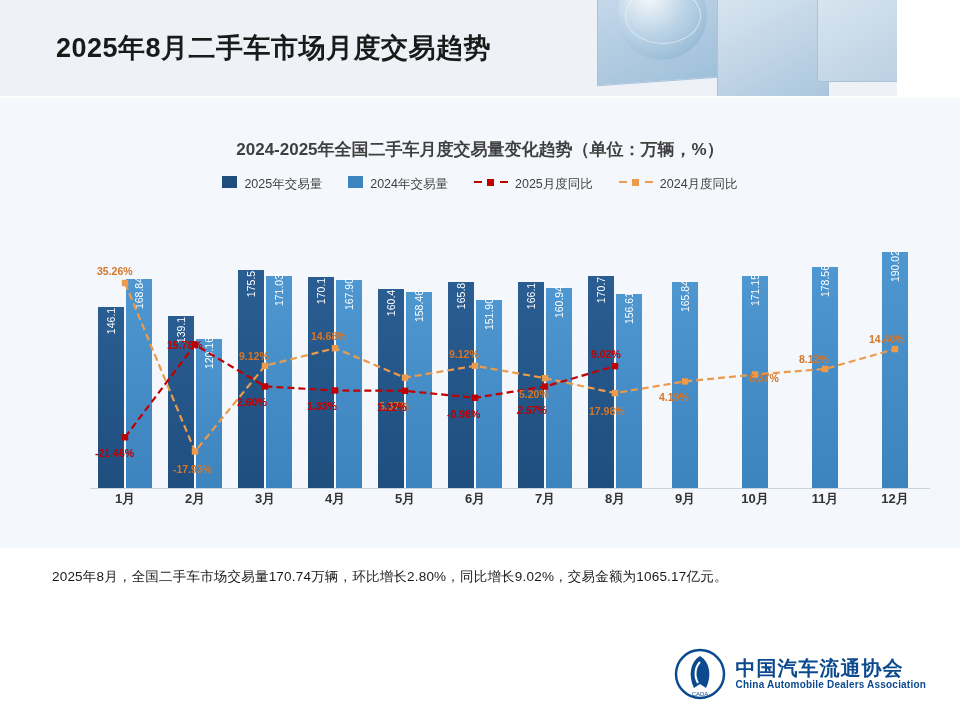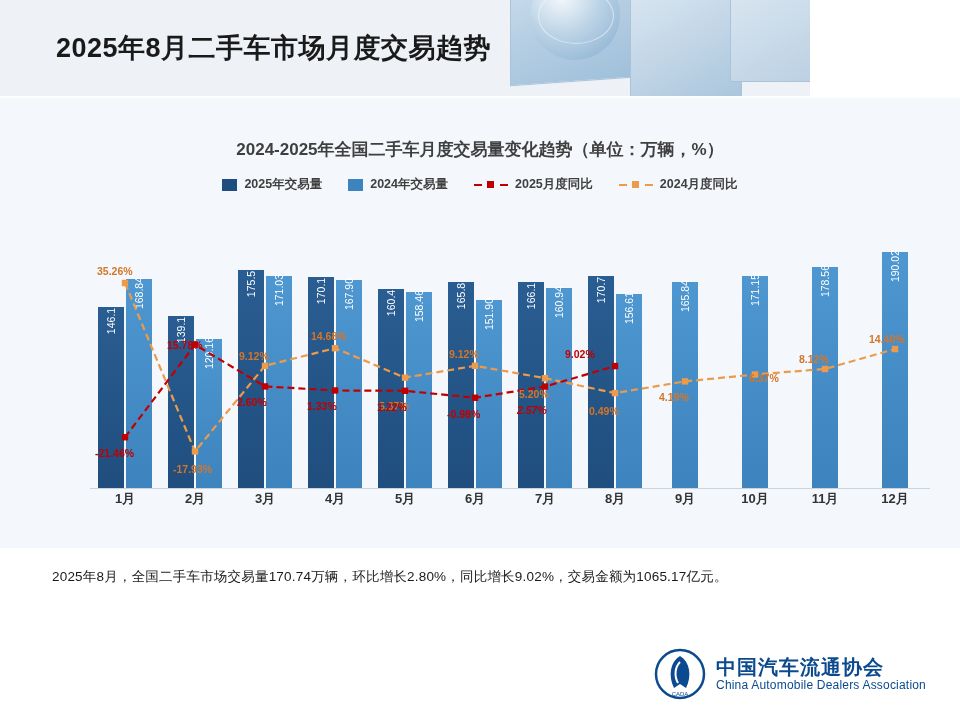--- a/index.html
+++ b/index.html
@@ -1,36 +1,36 @@
 <!DOCTYPE html>
 <html><head>
 <meta charset="utf-8">
 <style>
   html,body{margin:0;padding:0;}
   body{width:960px;height:720px;background:#ffffff;font-family:"Liberation Sans","DejaVu Sans",sans-serif;overflow:hidden;}
   .page{position:relative;width:960px;height:720px;background:#ffffff;}
 
   
-  .header{position:absolute;left:0;top:0;width:810px;height:98px;background:#eef2f7;overflow:hidden;}
+  .header{position:absolute;left:0;top:0;width:897px;height:98px;background:#eef2f7;overflow:hidden;}
   .header-deco{position:absolute;right:0;top:0;width:380px;height:98px;}
   .cube{position:absolute;background:linear-gradient(160deg,#cfe0ef 0%,#b6cee3 50%,#9fc0da 100%);border:1px solid #a9c3d8;}
   .cube.c1{left:80px;top:-40px;width:120px;height:120px;transform:skewY(-4deg);}
   .cube.c2{left:200px;top:-10px;width:110px;height:110px;transform:skewY(3deg);background:linear-gradient(150deg,#dbe7f1,#a8c4dc);}
   .cube.c3{left:300px;top:-55px;width:95px;height:135px;background:linear-gradient(150deg,#e4edf5,#b9cfe2);}
   .globe{position:absolute;left:100px;top:-30px;width:90px;height:90px;border-radius:50%;background:radial-gradient(circle at 35% 30%,#ffffff 0%,#bcd4e7 45%,#7fa9cb 100%);opacity:.85;}
   .globe:after{content:"";position:absolute;left:8px;top:18px;width:74px;height:54px;border-radius:50%;border:1px solid rgba(255,255,255,.6);}
   .header-title{position:absolute;left:56px;top:30px;font-size:27px;font-weight:bold;color:#1a1a1a;letter-spacing:.5px;}
   .header-rule{position:absolute;left:0;top:96px;width:960px;height:2px;background:#ffffff;}
 
   
   .chart-card{position:absolute;left:0;top:98px;width:960px;height:450px;background:#f4f7fb;}
   .chart-title{position:absolute;left:0;top:40px;width:960px;text-align:center;font-size:17px;font-weight:bold;color:#3f3f3f;}
 
   .legend{position:absolute;left:0;top:78px;width:960px;display:flex;justify-content:center;align-items:center;gap:26px;}
-  .lg{display:flex;align-items:center;gap:7px;font-size:12.5px;font-weight:bold;color:#3f3f3f;}
+  .lg{display:flex;gap:7px;font-size:12.5px;font-weight:normal;color:#3f3f3f;}
   .swatch{width:15px;height:12px;display:inline-block;}
   .lgline{position:relative;width:34px;height:12px;display:inline-block;}
   .lgline .dash{position:absolute;top:5px;width:8px;height:2px;}
   .lgline .sq{position:absolute;top:2.5px;left:13px;width:7px;height:7px;}
 
   .plot{position:absolute;left:90px;top:120px;width:840px;height:270px;}
   .bars{position:absolute;left:0;bottom:0;width:840px;height:270px;}
   .group{position:absolute;bottom:0;height:270px;}
   .bar{position:absolute;bottom:0;width:26px;}
   .bar.cur{background:linear-gradient(180deg,#2a5d92 0%,#1f4e7e 100%);}
@@ -48,21 +48,21 @@
 
   
   .note{position:absolute;left:52px;font-size:13.5px;color:#1a1a1a;letter-spacing:.2px;}
   .note1{top:568px;}
   .note2{top:610px;}
 
   
   .logo{position:absolute;right:34px;bottom:20px;display:flex;align-items:center;gap:10px;}
   .logo-mark{position:relative;width:52px;height:52px;}
   .logo-text-cn{font-size:20px;font-weight:bold;color:#0b4a8f;letter-spacing:1px;line-height:1.05;}
-  .logo-text-en{font-size:12px;color:#0b4a8f;letter-spacing:.2px;}
+  .logo-text-en{font-size:10px;color:#0b4a8f;letter-spacing:.2px;font-weight:bold;}
 </style>
 </head>
 <body>
 
 <div class="page">
 
   <div class="header">
     <div class="header-deco">
       <div class="cube c1"></div>
       <div class="cube c2"></div>
@@ -216,33 +216,33 @@
         <rect x="521.8" y="144.90333333333336" width="6.4" height="6.4" fill="#c00000"></rect>
       </svg>
     <div id="pctlayer">
         <div class="pctlabel pct-prev" style="left: 97px; top: 167.01px;">35.26%</div>
         <div class="pctlabel pct-prev" style="left: 173px; top: 365.445px;">-17.93%</div>
         <div class="pctlabel pct-prev" style="left: 239px; top: 251.787px;">9.12%</div>
         <div class="pctlabel pct-prev" style="left: 311px; top: 232.18px;">14.68%</div>
         <div class="pctlabel pct-prev" style="left: 379px; top: 263.662px; margin-top: 38px;">5.37%</div>
         <div class="pctlabel pct-prev" style="left: 449px; top: 249.787px;">9.12%</div>
         <div class="pctlabel pct-prev" style="left: 519px; top: 290.2px;">5.20%</div>
-        <div class="pctlabel pct-prev" style="left: 589px; top: 307.115px;">0.49%</div>
+        <div class="pctlabel pct-prev" style="left: 589px; top: 307.115px;">17.98%</div>
         <div class="pctlabel pct-prev" style="left: 659px; top: 293.398px;">4.19%</div>
         <div class="pctlabel pct-prev" style="left: 729px; top: 274px; margin-left: 20px;">6.37%</div>
         <div class="pctlabel pct-prev" style="left: 799px; top: 254.953px;">8.12%</div>
         <div class="pctlabel pct-prev" style="left: 869px; top: 235.067px;">14.40%</div>
         <div class="pctlabel pct-cur" style="left: 95px; top: 349.258px;">-21.46%</div>
         <div class="pctlabel pct-cur" style="left: 167px; top: 228.697px; margin-top: 12px;">15.78%</div>
         <div class="pctlabel pct-cur" style="left: 237px; top: 298.433px;">2.60%</div>
         <div class="pctlabel pct-cur" style="left: 307px; top: 302.455px;">1.33%</div>
         <div class="pctlabel pct-cur" style="left: 377px; top: 302.803px;">1.22%</div>
         <div class="pctlabel pct-cur" style="left: 447px; top: 309.77px;">-0.98%</div>
         <div class="pctlabel pct-cur" style="left: 517px; top: 306px; font-style: italic;">2.57%</div>
-        <div class="pctlabel pct-cur" style="left: 565px; top: 250.103px;">9.02%</div>
+        <div class="pctlabel pct-cur" style="left: 591px; top: 250.103px;">9.02%</div>
       </div>
 
     <div class="axisline"></div>
     <div class="xaxis" id="xaxis">
         <div class="xtick" style="left: 5px;">1月</div>
         <div class="xtick" style="left: 75px;">2月</div>
         <div class="xtick" style="left: 145px;">3月</div>
         <div class="xtick" style="left: 215px;">4月</div>
         <div class="xtick" style="left: 285px;">5月</div>
         <div class="xtick" style="left: 355px;">6月</div>

